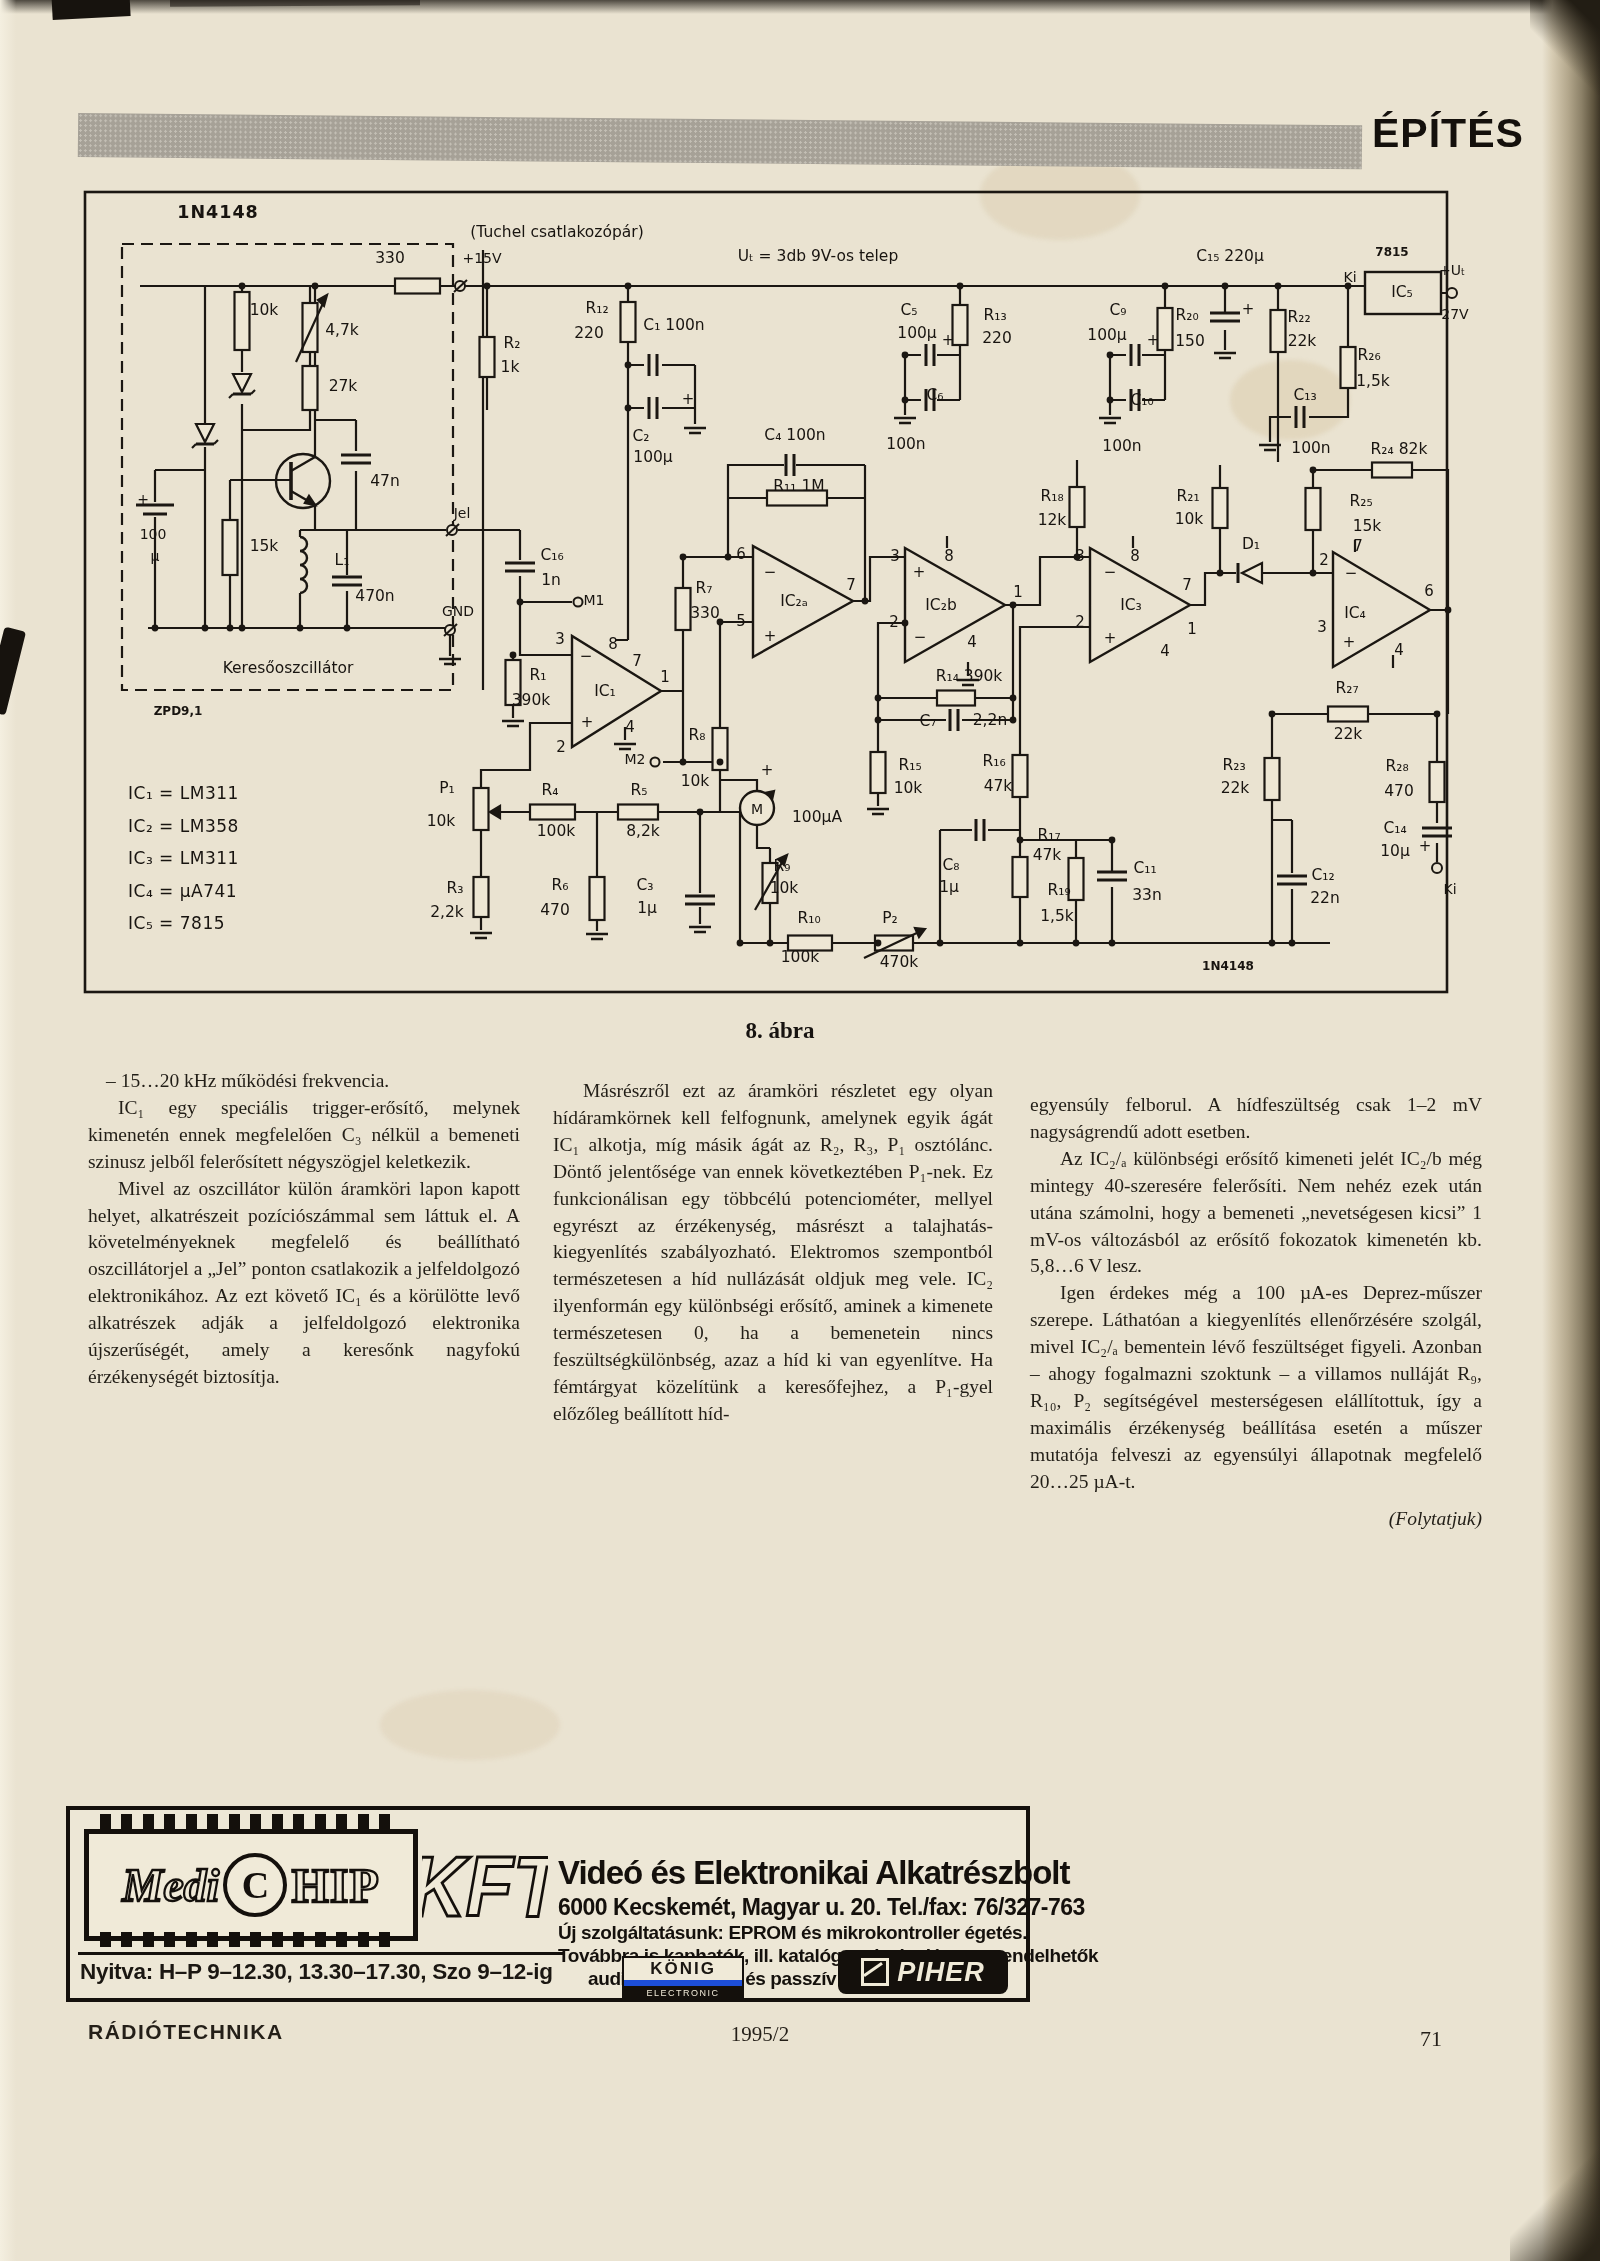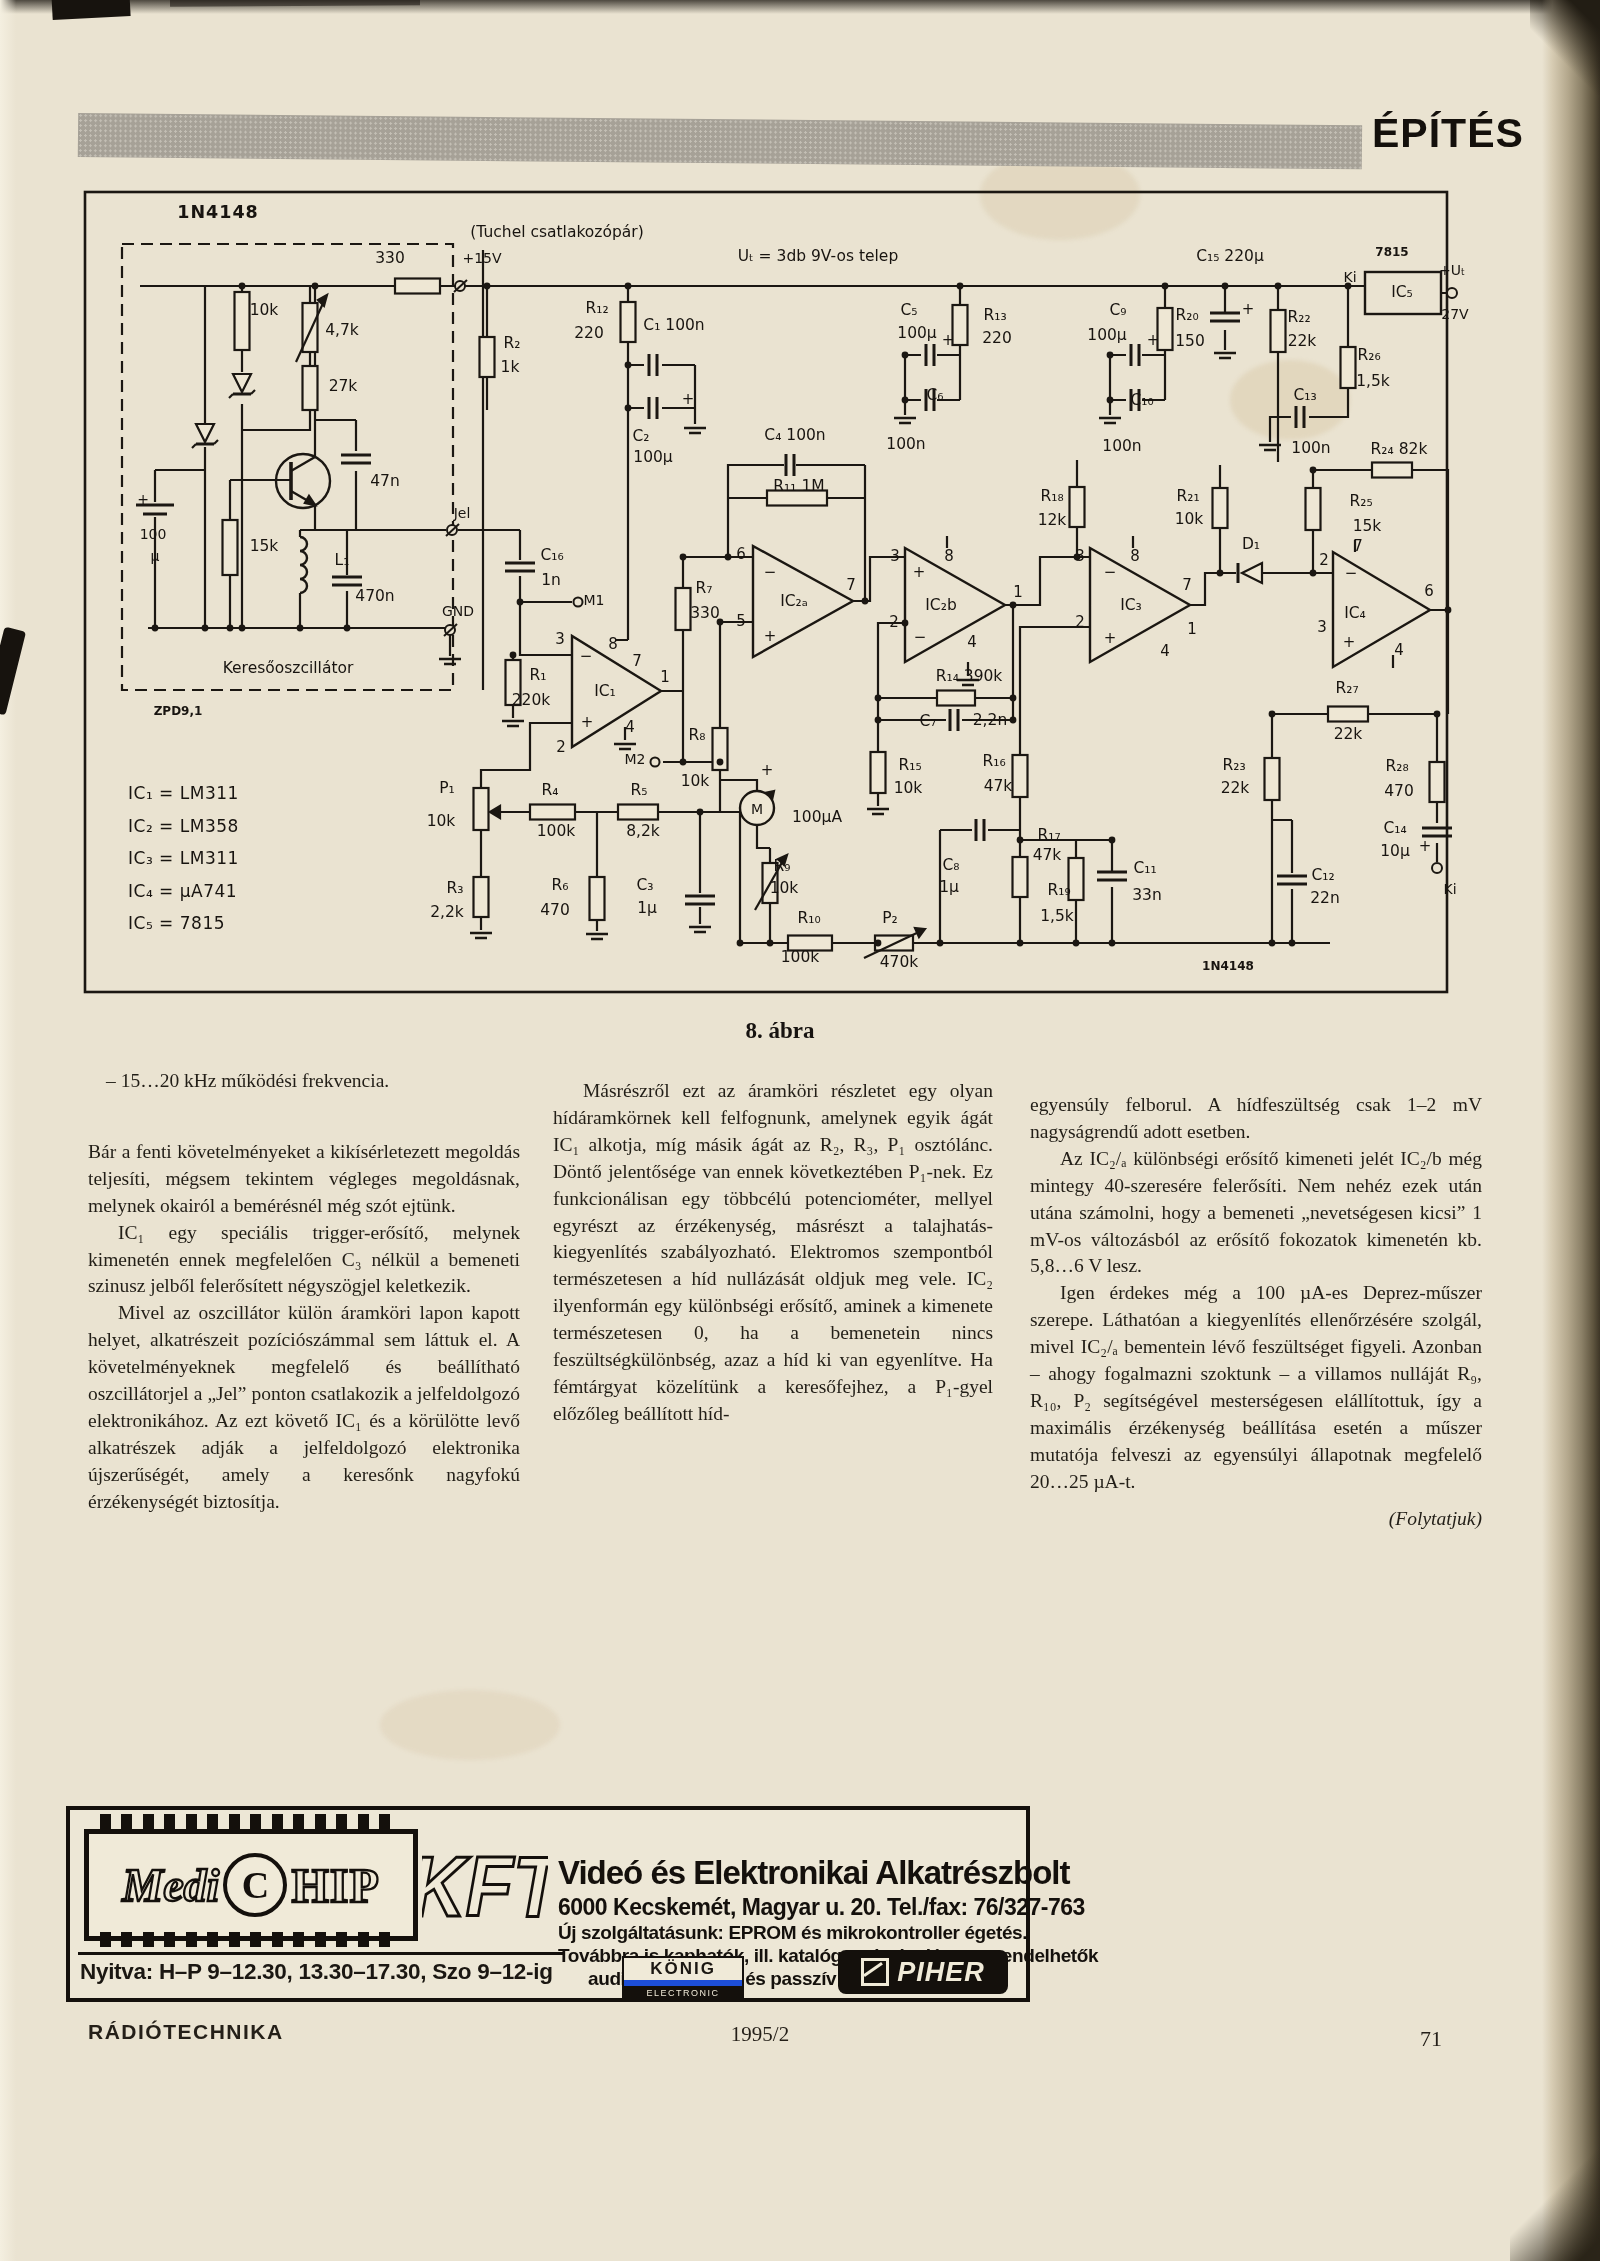--- a/index.html
+++ b/index.html
@@ -428,21 +428,21 @@
       <span class="slabel" style="left: 375px; top: 597px;">470n</span>
       <span class="slabel" style="left: 552px; top: 556px;">C₁₆</span>
       <span class="slabel" style="left: 551px; top: 581px;">1n</span>
       <span class="slabel sm" style="left: 594px; top: 600px;">M1</span>
       <span class="slabel sm" style="left: 458px; top: 611px;">GND</span>
       <span class="slabel" style="left: 704px; top: 589px;">R₇</span>
       <span class="slabel" style="left: 705px; top: 614px;">330</span>
       <span class="slabel" style="left: 288px; top: 669px;">Keresőoszcillátor</span>
       <span class="slabel b" style="left: 178px; top: 711px;">ZPD9,1</span>
       <span class="slabel" style="left: 538px; top: 676px;">R₁</span>
-      <span class="slabel" style="left: 531px; top: 701px;">220k</span>
+      <span class="slabel" style="left: 531px; top: 701px;">390k</span>
       <span class="slabel" style="left: 605px; top: 692px;">IC₁</span>
       <span class="slabel" style="left: 794px; top: 602px;">IC₂ₐ</span>
       <span class="slabel" style="left: 941px; top: 606px;">IC₂b</span>
       <span class="slabel" style="left: 1131px; top: 606px;">IC₃</span>
       <span class="slabel" style="left: 1355px; top: 614px;">IC₄</span>
       <span class="slabel pin" style="left: 560px; top: 639px;">3</span>
       <span class="slabel pin" style="left: 586px; top: 656px;">−</span>
       <span class="slabel pin" style="left: 613px; top: 644px;">8</span>
       <span class="slabel pin" style="left: 637px; top: 661px;">7</span>
       <span class="slabel pin" style="left: 665px; top: 677px;">1</span>
@@ -531,21 +531,20 @@
       <span class="slabel list" style="left: 128px; top: 793px;">IC₁ =  LM311</span>
       <span class="slabel list" style="left: 128px; top: 826px;">IC₂ =  LM358</span>
       <span class="slabel list" style="left: 128px; top: 858px;">IC₃ =  LM311</span>
       <span class="slabel list" style="left: 128px; top: 891px;">IC₄ =  µA741</span>
       <span class="slabel list" style="left: 128px; top: 923px;">IC₅ =  7815</span>
     </div>
   <div class="abs" id="figure-caption">8. ábra</div>
 
   <div class="abs col" style="left:88px;top:1068px;width:432px;">
     <p class="hang">– 15…20 kHz működési frekvencia.</p>
-    <p class="gap cont">Bár a fenti követelményeket a kikísérletezett megoldás teljesíti, mégsem tekintem végleges megoldásnak, melynek okairól a bemérésnél még szót ejtünk.</p>
     <p class="ind">IC₁ egy speciális trigger-erősítő, melynek kimenetén ennek megfelelően C₃ nélkül a bemeneti szinusz jelből felerősített négyszögjel keletkezik.</p>
     <p class="ind">Mivel az oszcillátor külön áramköri lapon kapott helyet, alkatrészeit pozíciószámmal sem láttuk el. A követelményeknek megfelelő és beállítható oszcillátorjel a „Jel” ponton csatlakozik a jelfeldolgozó elektronikához. Az ezt követő IC₁ és a körülötte levő alkatrészek adják a jelfeldolgozó elektronika újszerűségét, amely a keresőnk nagyfokú érzékenységét biztosítja.</p>
   </div>
   <div class="abs col" style="left:553px;top:1078px;width:440px;">
     <p class="ind">Másrészről ezt az áramköri részletet egy olyan hídáramkörnek kell felfognunk, amelynek egyik ágát IC₁ alkotja, míg másik ágát az R₂, R₃, P₁ osztólánc. Döntő jelentősége van ennek következtében P₁-nek. Ez funkcionálisan egy többcélú potenciométer, mellyel egyrészt az érzékenység, másrészt a talajhatás-kiegyenlítés szabályozható. Elektromos szempontból természetesen a híd nullázását oldjuk meg vele. IC₂ ilyenformán egy különbségi erősítő, aminek a kimenete természetesen 0, ha a bemenetein nincs feszültségkülönbség, azaz a híd ki van egyenlítve. Ha fémtárgyat közelítünk a keresőfejhez, a P₁-gyel előzőleg beállított híd-</p>
   </div>
   <div class="abs col" style="left:1030px;top:1092px;width:452px;">
     <p class="cont">egyensúly felborul. A hídfeszültség csak 1–2 mV nagyságrendű adott esetben.</p>
     <p class="ind">Az IC₂/ₐ különbségi erősítő kimeneti jelét IC₂/b még mintegy 40-szeresére felerősíti. Nem nehéz ezek után utána számolni, hogy a bemeneti „nevetségesen kicsi” 1 mV-os változásból az erősítő fokozatok kimenetén kb. 5,8…6 V lesz.</p>
     <p class="ind">Igen érdekes még a 100 µA-es Deprez-műszer szerepe. Láthatóan a kiegyenlítés ellenőrzésére szolgál, mivel IC₂/ₐ bementein lévő feszültséget figyeli. Azonban – ahogy fogalmazni szoktunk – a villamos nulláját R₉, R₁₀, P₂ segítségével mesterségesen elállítottuk, így a maximális érzékenység beállítása esetén a műszer mutatója felveszi az egyensúlyi állapotnak megfelelő 20…25 µA-t.</p>

